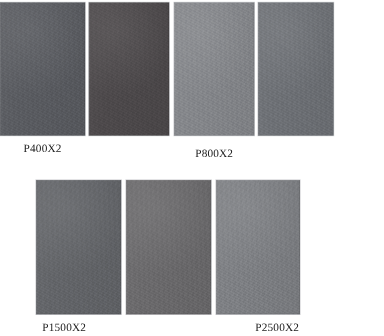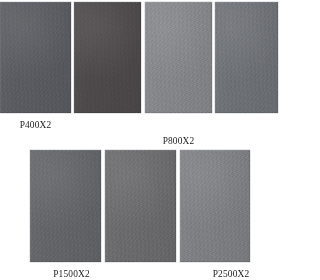--- a/index.html
+++ b/index.html
@@ -114,38 +114,38 @@
       <div class="grain"></div>
       <div class="sheen"></div>
       <div class="edge"></div>
     </div>
 
     <div class="swatch" id="sw-0-2" style="left: 145px; top: 2px; width: 67px; height: 111px; background-color: rgb(133, 135, 139);">
       <div class="grain"></div>
       <div class="sheen"></div>
       <div class="edge"></div>
     </div>
-    <div class="caption" id="cap-0-2" style="left: 145px; width: 67px; top: 136px; color: rgb(28, 28, 28);">P800X2</div>
+    <div class="caption" id="cap-0-2" style="left: 145px; width: 67px; top: 124px; color: rgb(28, 28, 28);">P800X2</div>
 
     <div class="swatch" id="sw-0-3" style="left: 215px; top: 2px; width: 63px; height: 111px; background-color: rgb(110, 113, 118);">
       <div class="grain"></div>
       <div class="sheen"></div>
       <div class="edge"></div>
     </div>
 
   </div>
 
   <div class="row row-bottom">
 
     <div class="swatch" id="sw-1-0" style="left: 30px; top: 10px; width: 71px; height: 112px; background-color: rgb(99, 101, 105);">
       <div class="grain"></div>
       <div class="sheen"></div>
       <div class="edge"></div>
     </div>
-    <div class="caption" id="cap-1-0" style="left: 36px; width: 71px; top: 129px; color: rgb(28, 28, 28);">P1500X2</div>
+    <div class="caption" id="cap-1-0" style="left: 18px; width: 71px; top: 129px; color: rgb(28, 28, 28);">P1500X2</div>
 
     <div class="swatch" id="sw-1-1" style="left: 105px; top: 10px; width: 71px; height: 112px; background-color: rgb(107, 106, 108);">
       <div class="grain"></div>
       <div class="sheen"></div>
       <div class="edge"></div>
     </div>
 
     <div class="swatch" id="sw-1-2" style="left: 180px; top: 10px; width: 70px; height: 112px; background-color: rgb(126, 128, 132);">
       <div class="grain"></div>
       <div class="sheen"></div>

